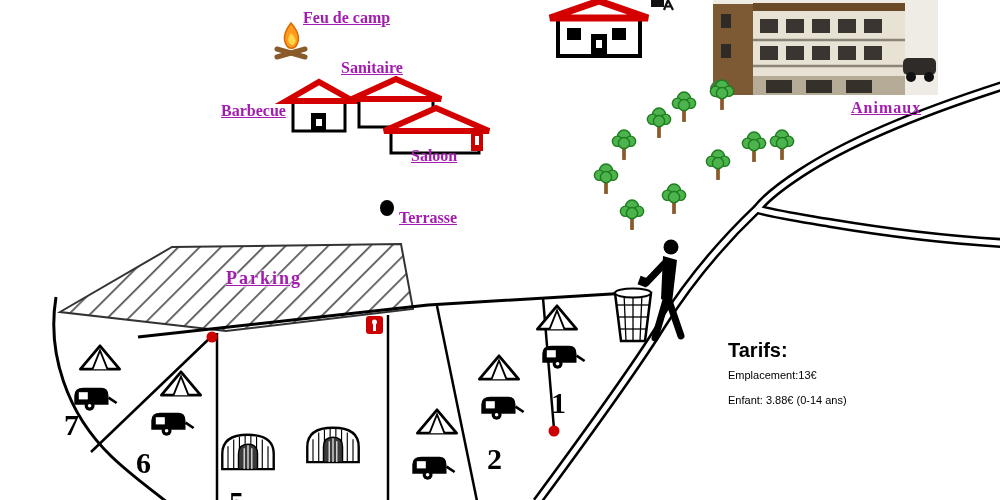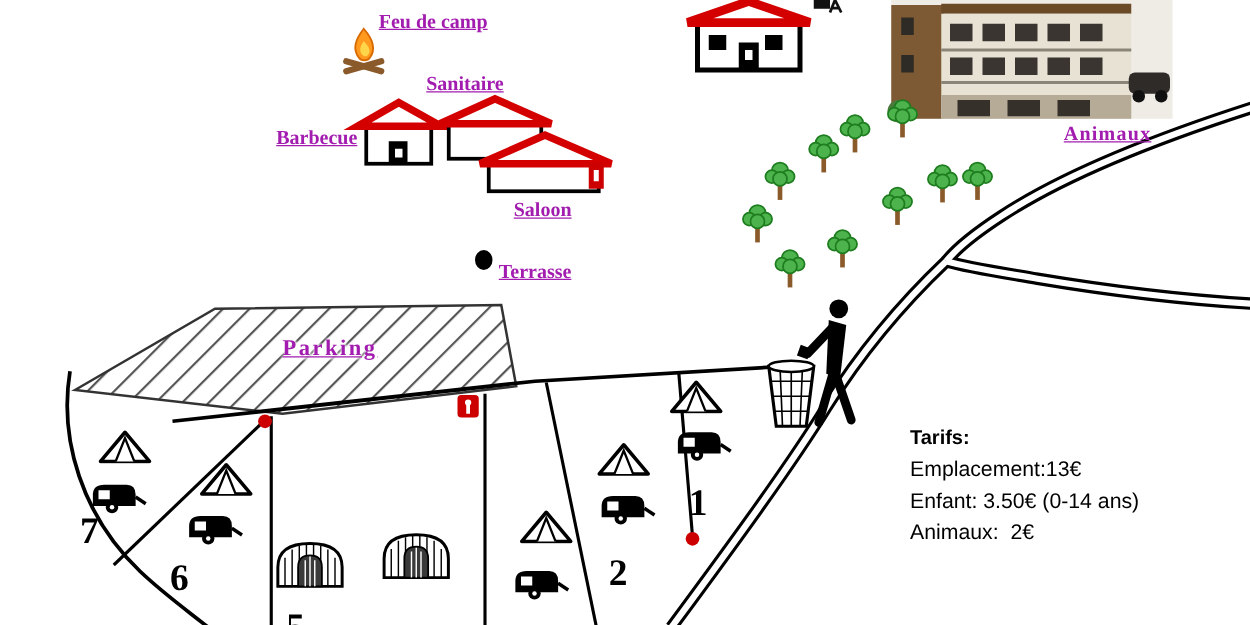--- a/index.html
+++ b/index.html
@@ -3,22 +3,22 @@
 <meta charset="utf-8">
 <style>
   html,body{margin:0;padding:0;background:#fff;}
   .canvas{position:relative;width:1000px;height:500px;overflow:hidden;background:#fff;}
   .layer{position:absolute;left:0;top:0;}
   .lbl{position:absolute;font-family:"Liberation Serif",serif;font-weight:700;font-size:16px;color:#a21caf;white-space:nowrap;text-decoration:underline;}
   .parking-lbl{font-size:18px;letter-spacing:2px;text-shadow:0 0 3px #fff,0 0 3px #fff,1px 1px 2px #fff;}
   .terrasse-lbl{letter-spacing:1px;}
   .num{position:absolute;font-family:"Liberation Serif",serif;font-weight:700;font-size:30px;color:#000;line-height:1;}
   .tarifs{position:absolute;left:728px;top:338px;font-family:"Liberation Sans",sans-serif;color:#000;}
-  .tarifs .t-title{font-weight:700;font-size:16px;line-height:25px;}
-  .tarifs .t-line{font-size:17px;line-height:25px;white-space:pre;}
+  .tarifs .t-title{font-weight:700;font-size:20px;line-height:25px;}
+  .tarifs .t-line{font-size:11px;line-height:25px;white-space:pre;}
 </style>
 </head>
 <body>
 
 <div class="canvas">
 
   <svg class="layer" width="1000" height="500" viewBox="0 0 1000 500">
     <defs>
       <pattern id="hatch" patternUnits="userSpaceOnUse" width="15" height="15" patternTransform="rotate(45)">
         <line x1="0" y1="0" x2="0" y2="15" stroke="#555" stroke-width="3.5"></line>
@@ -270,31 +270,30 @@
         <rect x="366" y="316" width="17" height="18" rx="3" fill="#cc0000"></rect>
         <circle cx="374.5" cy="322" r="2.5" fill="#fff"></circle>
         <rect x="373" y="324" width="3" height="7" fill="#fff"></rect>
       </g>
     </g>
   </svg>
 
   <div class="lbl" style="left:303px;top:9px;">Feu de camp</div>
   <div class="lbl" style="left:341px;top:59px;text-align:center;">Sanitaire</div>
   <div class="lbl" style="left:221px;top:102px;">Barbecue</div>
-  <div class="lbl" style="left:411px;top:160px;">Saloon</div>
+  <div class="lbl" style="left:411px;top:147px;">Saloon</div>
   <div class="lbl" style="left:399px;top:209px;">Terrasse</div>
   <div class="lbl parking-lbl" style="left:226px;top:268px;text-align:right;">Parking</div>
   <div class="lbl terrasse-lbl" style="left:851px;top:99px;">Animaux</div>
 
   <div class="num" style="left:64px;top:410px;">7</div>
   <div class="num" style="left:136px;top:448px;">6</div>
   <div class="num" style="left:229px;top:487px;">5</div>
   <div class="num" style="left:487px;top:444px;">2</div>
   <div class="num" style="left:551px;top:388px;">1</div>
 
   <div class="tarifs">
     <div class="t-title">Tarifs:</div>
     <div class="t-line">Emplacement:13€</div>
-    <div class="t-line">Enfant: 3.50€ (0-14 ans)</div>
-    <div class="t-line">Animaux:  2€</div>
+    <div class="t-line">Enfant: 3.88€ (0-14 ans)</div>
   </div>
 
 </div>
 
 </body></html>

